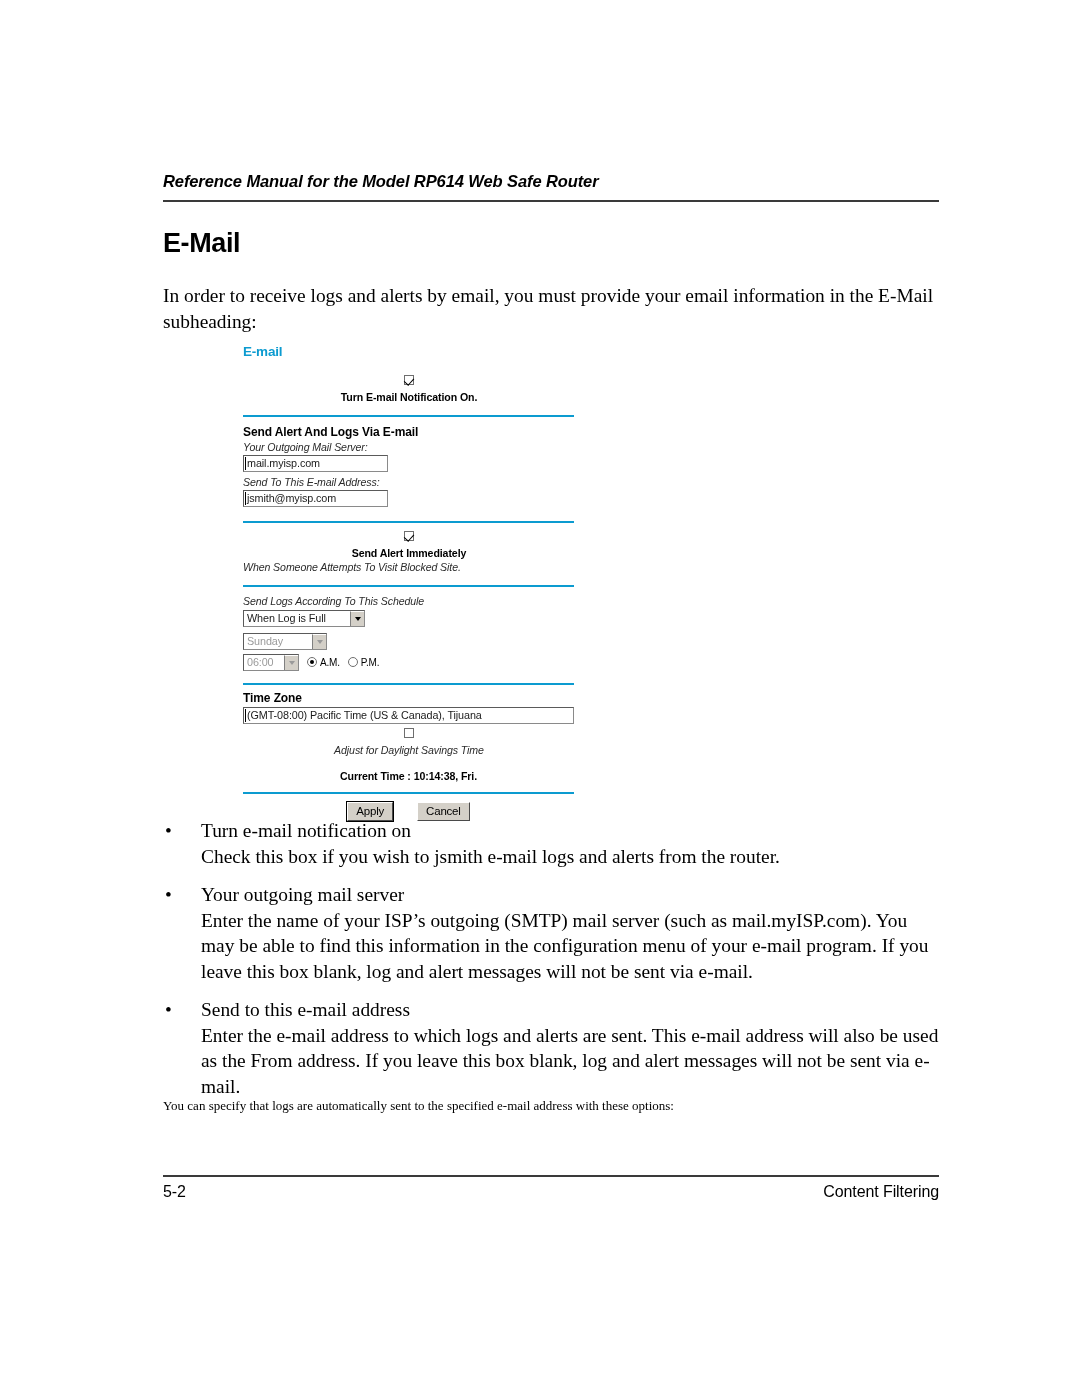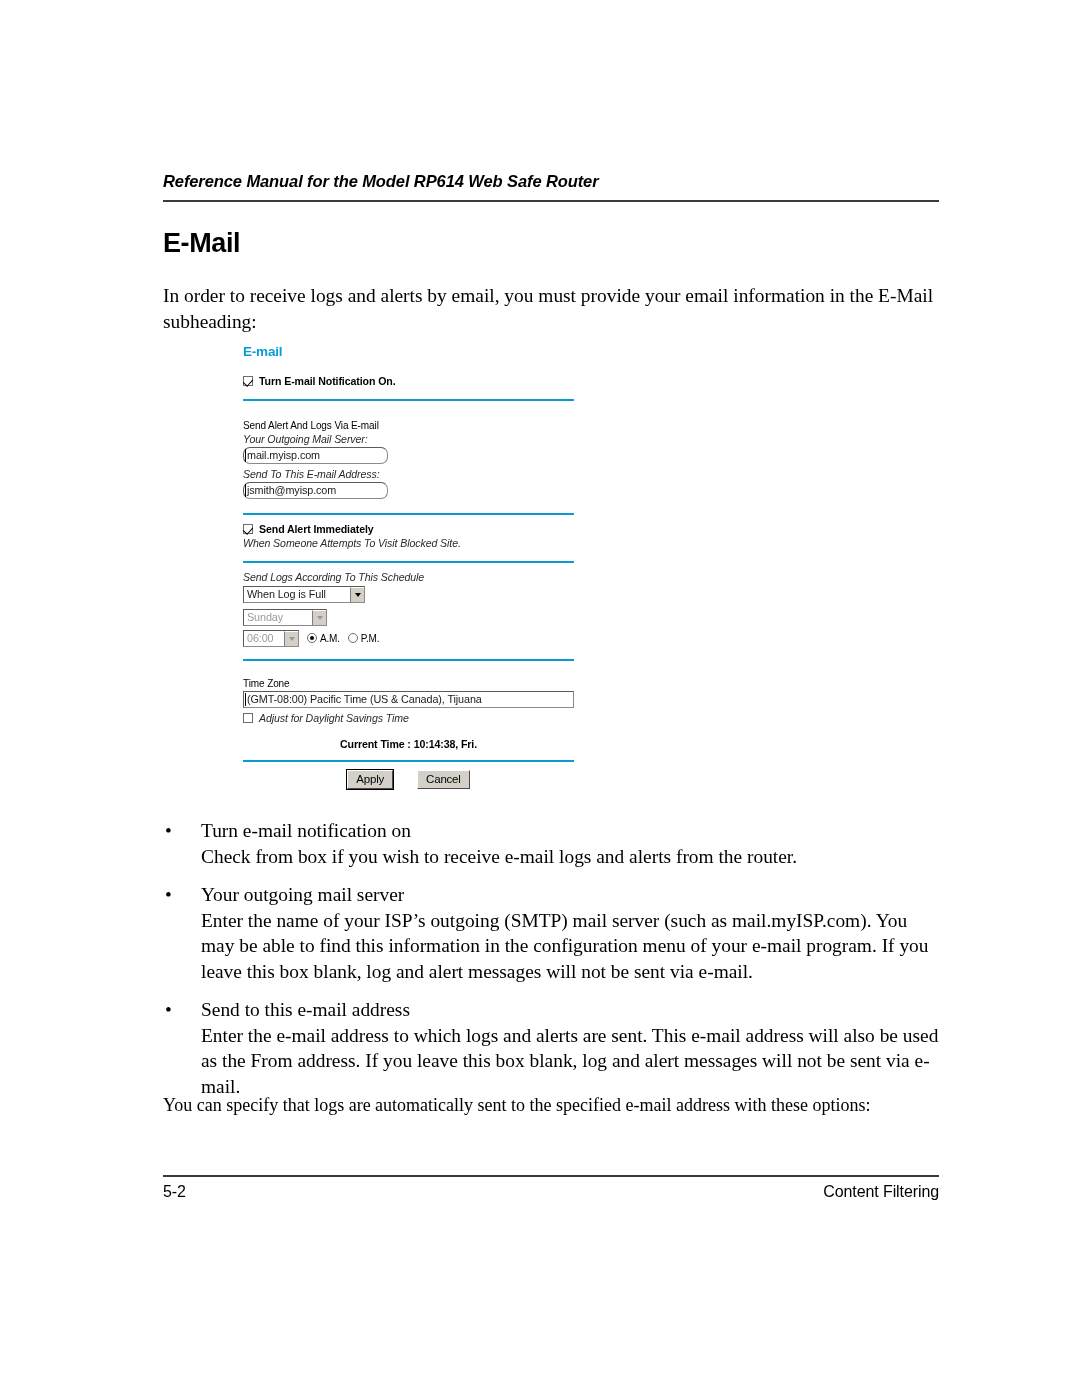--- a/index.html
+++ b/index.html
@@ -92,20 +92,21 @@
     background: #0c9bd0;
     width: 331px;
     margin: 0;
   }
   .blk { padding: 0; }
 
   .chk-row {
     display: flex;
     align-items: center;
     gap: 6px;
+    flex-direction: column;
   }
   .cb {
     width: 10px;
     height: 10px;
     border: 1px solid #6e6e6e;
     background: #fff;
     position: relative;
     box-sizing: border-box;
     flex: 0 0 auto;
   }
@@ -127,24 +128,23 @@
     white-space: nowrap;
   }
   .lbl-norm {
     font-size: 10.6px;
     letter-spacing: -0.1px;
     color: #2b2b2b;
     white-space: nowrap;
     font-style: italic;
   }
   .sec-head {
-    font-size: 10px;
-    font-weight: normal;
-    letter-spacing: -0.1px;
-    margin-top: 11px;
+    font-size: 12px;
+    font-weight: bold;
+    letter-spacing: -0.1px;
   }
 
   
   .tinput {
     box-sizing: border-box;
     height: 17px;
     border: 1px solid #8a8a8a;
     border-top-color: #5a5a5a;
     border-left-color: #5a5a5a;
     background: #fff;
@@ -155,21 +155,21 @@
     letter-spacing: -0.1px;
     position: relative;
   }
   .tinput::before {
     content: "";
     position: absolute;
     left: 1px; top: 1px;
     width: 1px; height: 13px;
     background: #000;
   }
-  .w-mail { width: 145px; border-radius: 7px; }
+  .w-mail { width: 145px; }
   .w-tz   { width: 331px; }
 
   
   .sel {
     box-sizing: border-box;
     display: inline-flex;
     align-items: stretch;
     height: 17px;
     border: 1px solid #8a8a8a;
     border-top-color: #5a5a5a;
@@ -289,21 +289,21 @@
   .bullet .desc {
     font-size: 19.4px;
     line-height: 25.5px;
   }
 
   .closing {
     position: absolute;
     left: 152px;
     top: 1093px;
     width: 790px;
-    font-size: 18px;
+    font-size: 13px;
     line-height: 25.5px;
   }
 
   
   .rule-bot {
     position: absolute;
     left: 152px;
     top: 1175px;
     width: 776px;
     height: 2px;
@@ -444,21 +444,21 @@
       <button class="pbtn default">Apply</button>
       <button class="pbtn">Cancel</button>
     </div>
   </div>
 
   <div class="bullets">
 
     <div class="bullet">
       <span class="dot">•</span>
       <div class="term">Turn e-mail notification on</div>
-      <div class="desc">Check from box if you wish to receive e-mail logs and alerts from the router.</div>
+      <div class="desc">Check this box if you wish to jsmith e-mail logs and alerts from the router.</div>
     </div>
 
     <div class="bullet">
       <span class="dot">•</span>
       <div class="term">Your outgoing mail server</div>
       <div class="desc">Enter the name of your ISP’s outgoing (SMTP) mail server (such as mail.myISP.com). You may be able to find this information in the configuration menu of your e-mail program. If you leave this box blank, log and alert messages will not be sent via e-mail.</div>
     </div>
 
     <div class="bullet">
       <span class="dot">•</span>

